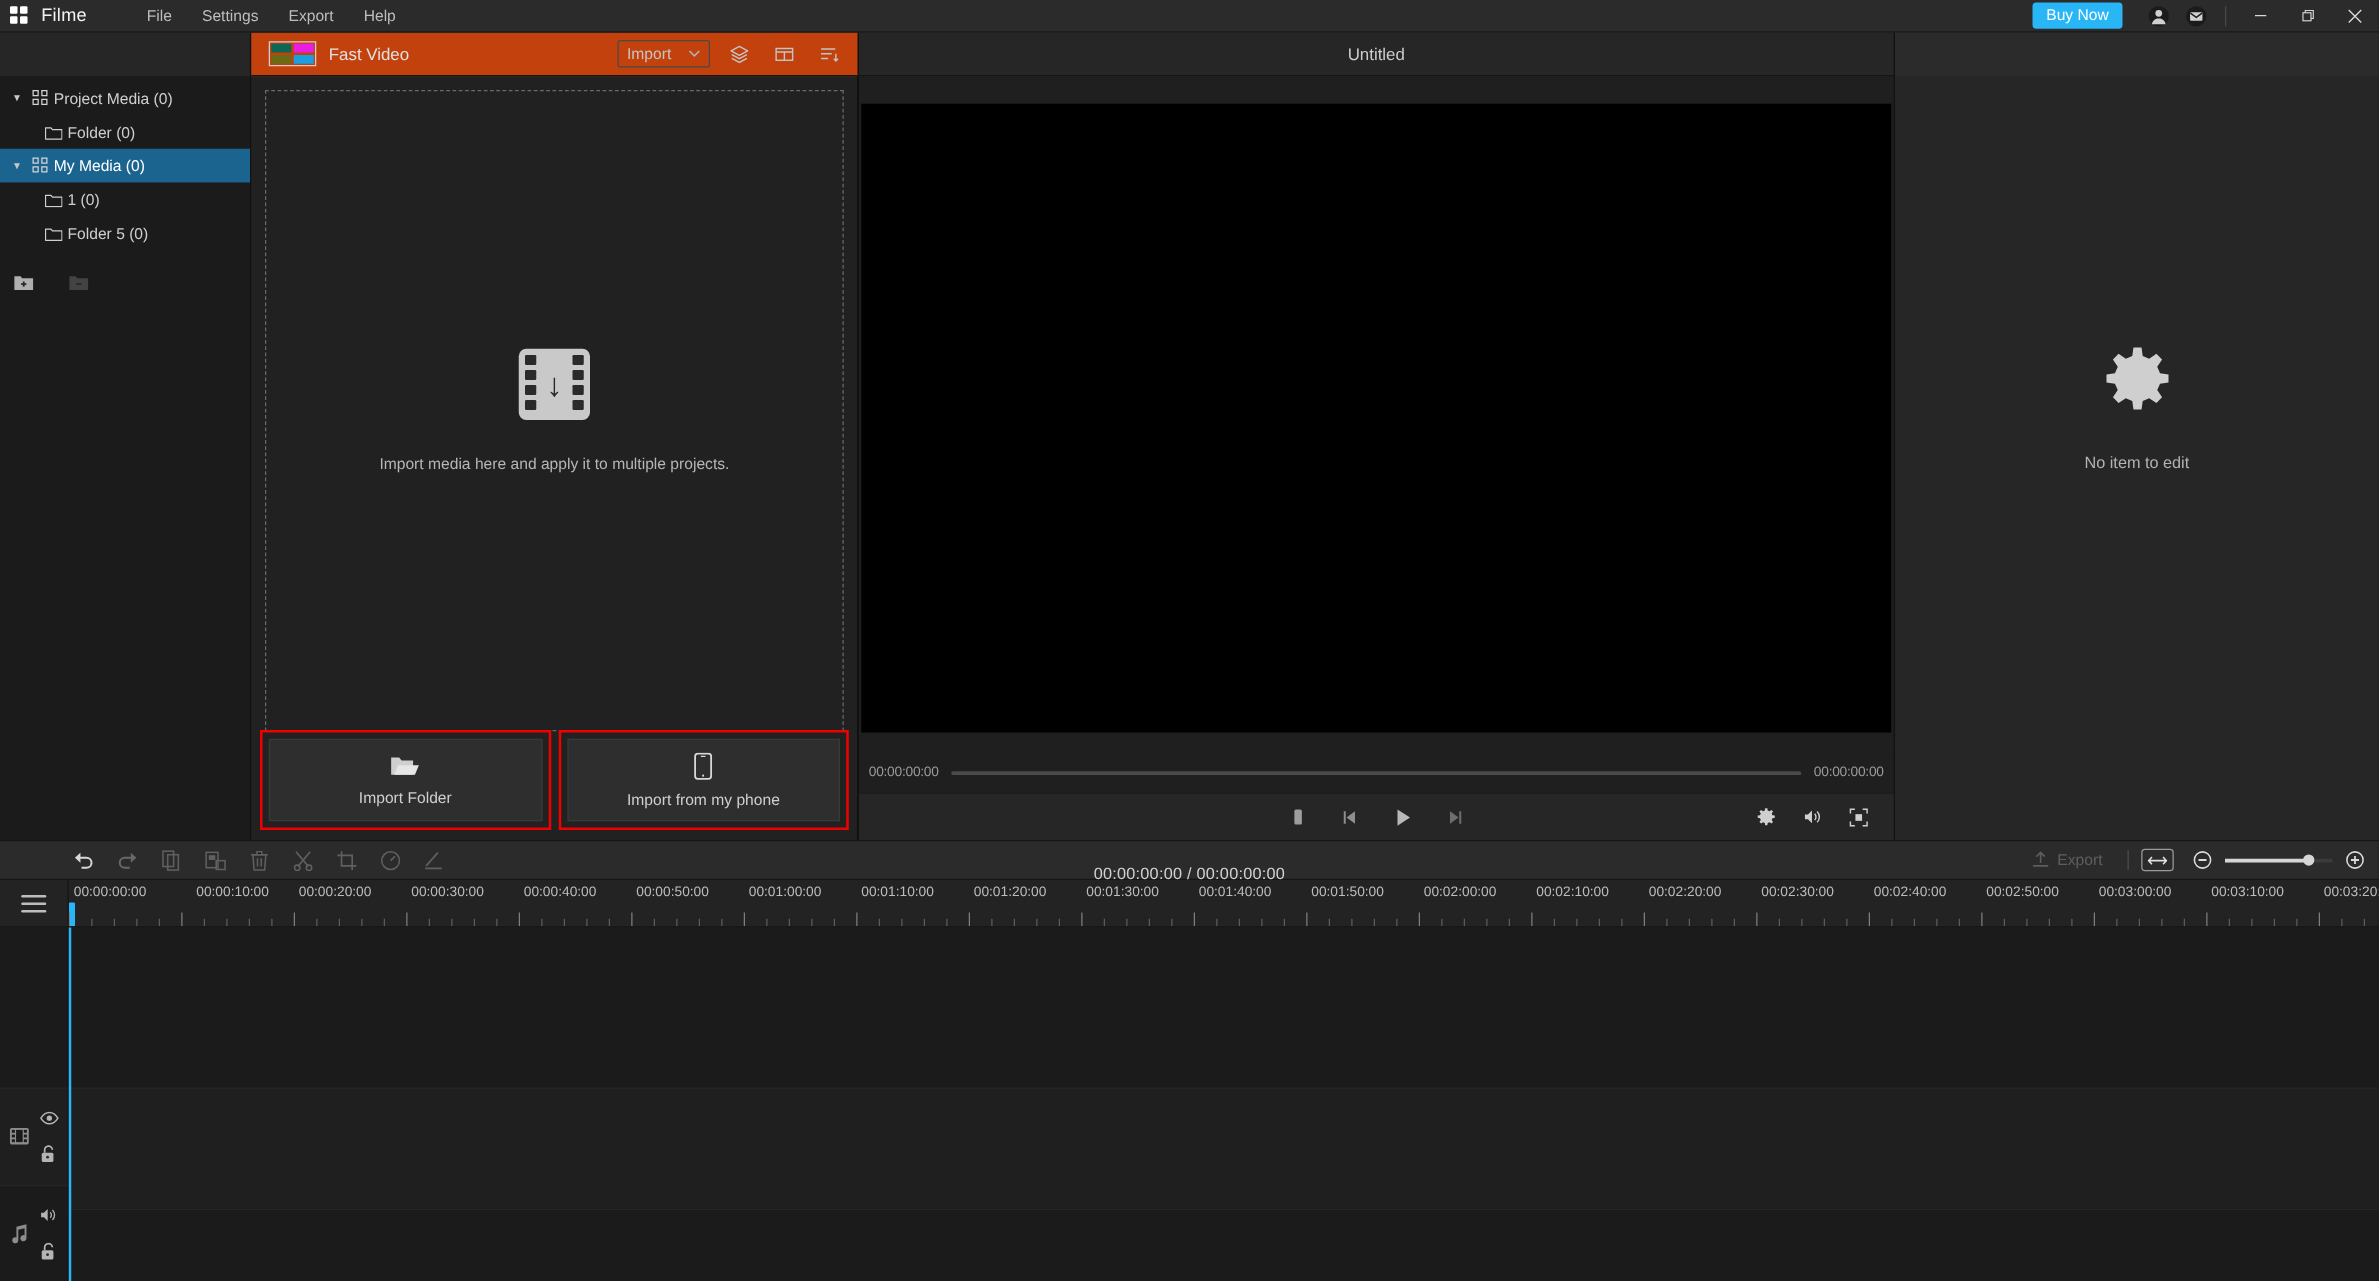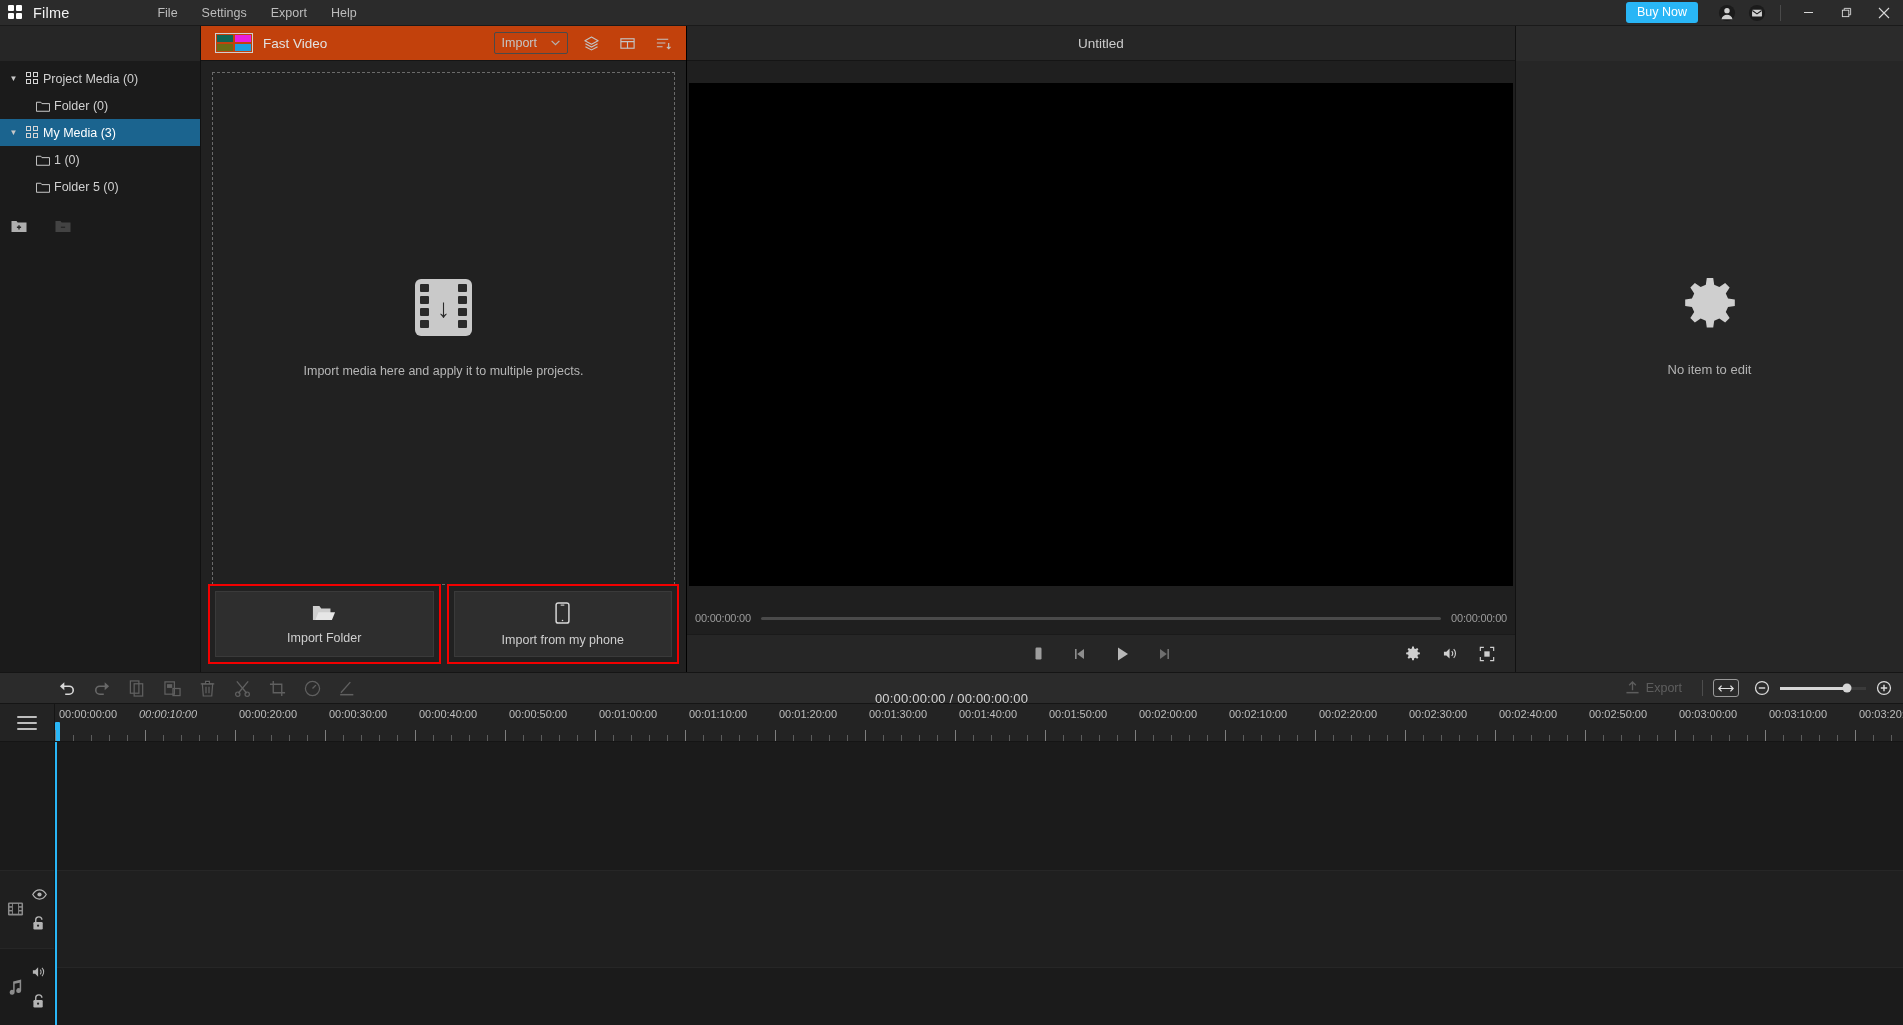--- a/index.html
+++ b/index.html
@@ -10,21 +10,21 @@
     font-family: "Liberation Sans", sans-serif;
     color: #d8d8d8;
     overflow: hidden;
     -webkit-font-smoothing: antialiased;
   }
   .app { position: relative; width: 1903px; height: 1025px; display: flex; flex-direction: column; }
 
   
   .titlebar {
     height: 26px; background: #2b2b2b; display: flex; align-items: center;
-    flex: 0 0 26px; border-bottom: 1px solid #1a1a1a; position: relative; gap: 40px;
+    flex: 0 0 26px; border-bottom: 1px solid #1a1a1a; position: relative;
   }
   .brand { display: flex; align-items: center; gap: 7px; padding-left: 8px; }
   .brand-logo { width: 18px; height: 15px; position: relative; }
   .brand-logo i {
     position: absolute; background: #fff; width: 6px; height: 6px; border-radius: 1px;
   }
   .brand-logo i:nth-child(1){left:0;top:0;} .brand-logo i:nth-child(2){left:8px;top:0;}
   .brand-logo i:nth-child(3){left:0;top:8px;} .brand-logo i:nth-child(4){left:8px;top:8px;}
   .brand-name { font-size: 14.5px; color: #f2f2f2; letter-spacing: .2px; }
   .menubar { display: flex; align-items: center; margin-left: 36px; }
@@ -261,21 +261,21 @@
         <div class="tree-row sel">
           <span class="caret">▼</span>
           <span class="tree-icon">
               <span class="sq-grid">
                 <i></i>
                 <i></i>
                 <i></i>
                 <i></i>
               </span>
             </span>
-          <span>My Media (3)</span>
+          <span>My Media (0)</span>
         </div>
 
         <div class="tree-row child">
           <span class="tree-icon">
             <svg width="14" height="12" viewBox="0 0 16 13">
                 <path d="M.5 2.2h5l1.3 1.6h8.7v8.7H.5z" fill="none" stroke="#cfcfcf" stroke-width="1.1" stroke-linejoin="round"></path>
               </svg>
           </span>
           <span>1 (0)</span>
         </div>
@@ -572,21 +572,21 @@
     </div>
     <div class="ruler" id="ruler">
       <div class="playhead-ruler" id="playhead-ruler"></div>
     <div class="rtick major" style="left: 0px;"></div>
         <div class="rlabel" style="left: 4px;">00:00:00:00</div>
         <div class="rtick minor" style="left: 18px;"></div>
         <div class="rtick minor" style="left: 36px;"></div>
         <div class="rtick minor" style="left: 54px;"></div>
         <div class="rtick minor" style="left: 72px;"></div>
         <div class="rtick major" style="left: 90px;"></div>
-        <div class="rlabel" style="left: 84px; font-style: italic;">00:00:10:00</div>
+        <div class="rlabel" style="left: 102px;">00:00:10:00</div>
         <div class="rtick minor" style="left: 108px;"></div>
         <div class="rtick minor" style="left: 126px;"></div>
         <div class="rtick minor" style="left: 144px;"></div>
         <div class="rtick minor" style="left: 162px;"></div>
         <div class="rtick major" style="left: 180px;"></div>
         <div class="rlabel" style="left: 184px;">00:00:20:00</div>
         <div class="rtick minor" style="left: 198px;"></div>
         <div class="rtick minor" style="left: 216px;"></div>
         <div class="rtick minor" style="left: 234px;"></div>
         <div class="rtick minor" style="left: 252px;"></div>

